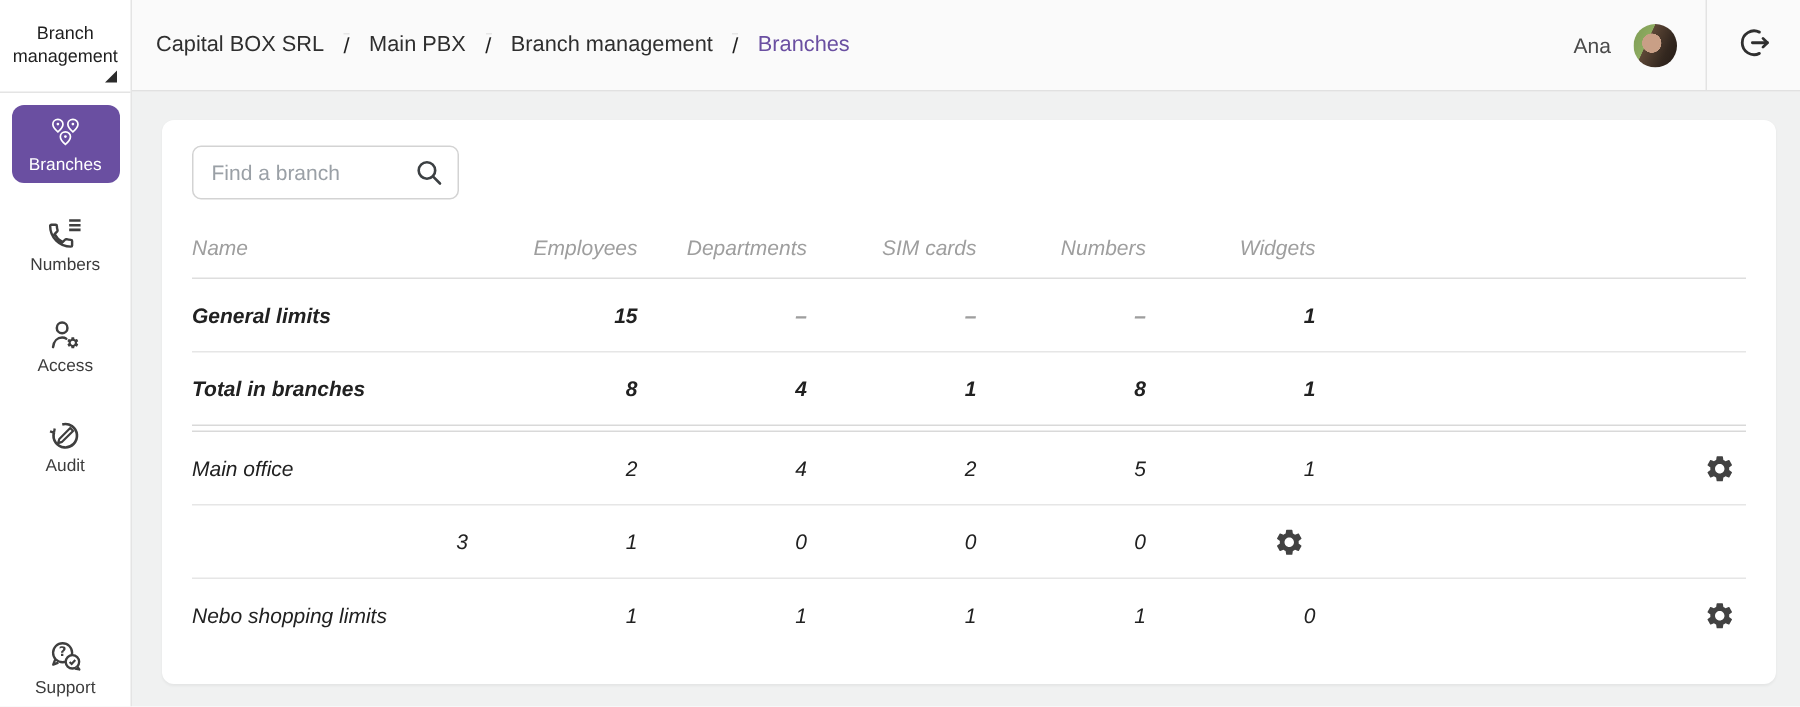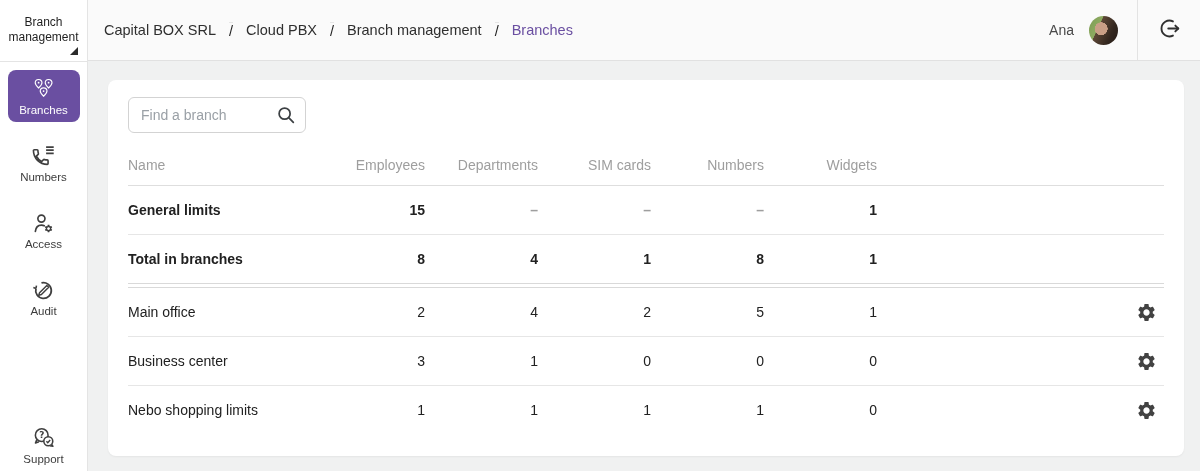--- a/index.html
+++ b/index.html
@@ -86,21 +86,21 @@
     background:#fff;
   }
   .search-input::placeholder{color:#9aa0a6;}
   .search-icon{position:absolute; right:9px; top:7px; cursor:pointer; color:#3c4043;}
 
   
   .table{margin-top:11px;}
   .trow{
     display:grid;
     grid-template-columns:184px 113px 113px 113px 113px 113px 1fr;
-    align-items:center; height:48px;
+    align-items:center; height:48px;font-style:italic;
   }
   .trow.thead{height:41px;}
   .cell{font-size:14px; color:var(--text);}
   .cell.num{text-align:right;}
   .thead .cell{color:var(--muted); font-weight:400;}
   .trow.bold .cell{font-weight:700;}
   .cell.muted, .muted{color:#9e9e9e !important;}
   .cell.actions{display:flex; justify-content:flex-end; padding-right:5px;}
   .gear-btn{background:none; border:none; cursor:pointer; padding:2px; color:#424242; line-height:0;}
   .sep{border-top:1px solid #e6e6e6;}
@@ -199,21 +199,21 @@
     </div>
   </nav>
 </aside>
 
 <div class="main">
 
   <header class="topbar">
     <nav class="breadcrumb">
       <span class="crumb">Capital BOX SRL</span>
       <span class="sep">/</span>
-      <span class="crumb">Cloud PBX</span>
+      <span class="crumb">Main PBX</span>
       <span class="sep">/</span>
       <span class="crumb">Branch management</span>
       <span class="sep">/</span>
       <span class="crumb current">Branches</span>
     </nav>
 
     <div class="topbar-right">
       <span class="user-name">Ana</span>
       <span class="avatar"></span>
       <span class="topbar-divider"></span>
@@ -292,21 +292,20 @@
                 <svg viewBox="0 0 24 24" width="21" height="21" fill="currentColor">
                     <use href="#gear-shape"></use>
                   </svg>
               </span>
             </button>
           </div>
         </div>
         <div class="sep"></div>
 
         <div class="trow">
-          <div class="cell">Business center</div>
           <div class="cell num">3</div>
           <div class="cell num">1</div>
           <div class="cell num">0</div>
           <div class="cell num">0</div>
           <div class="cell num">0</div>
           <div class="cell actions">
             <button class="gear-btn">
               <span>
                 <svg viewBox="0 0 24 24" width="21" height="21" fill="currentColor">
                     <use href="#gear-shape"></use>

